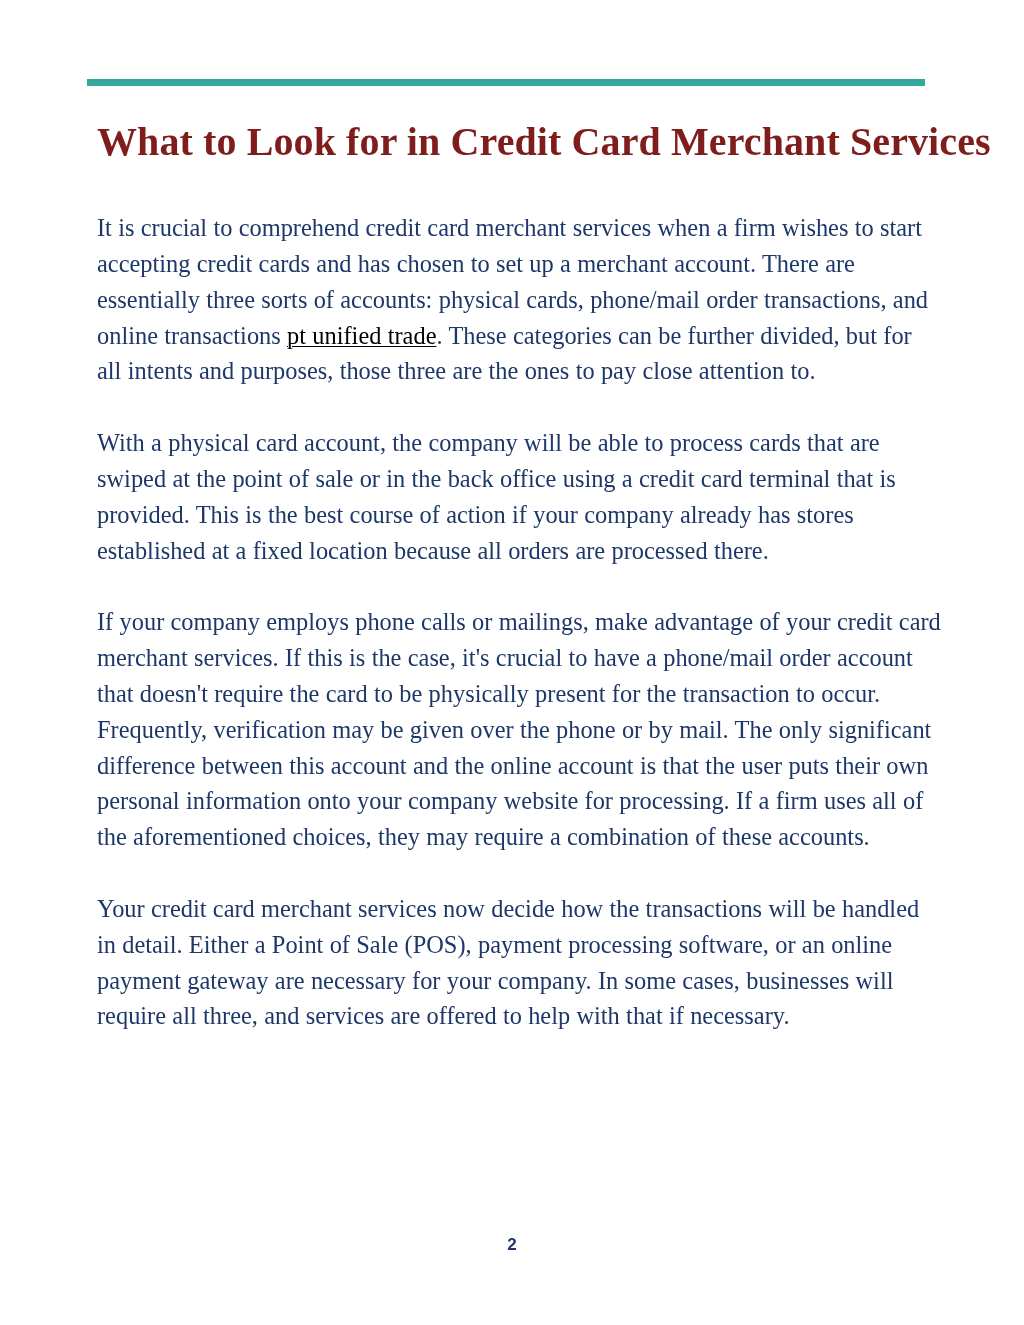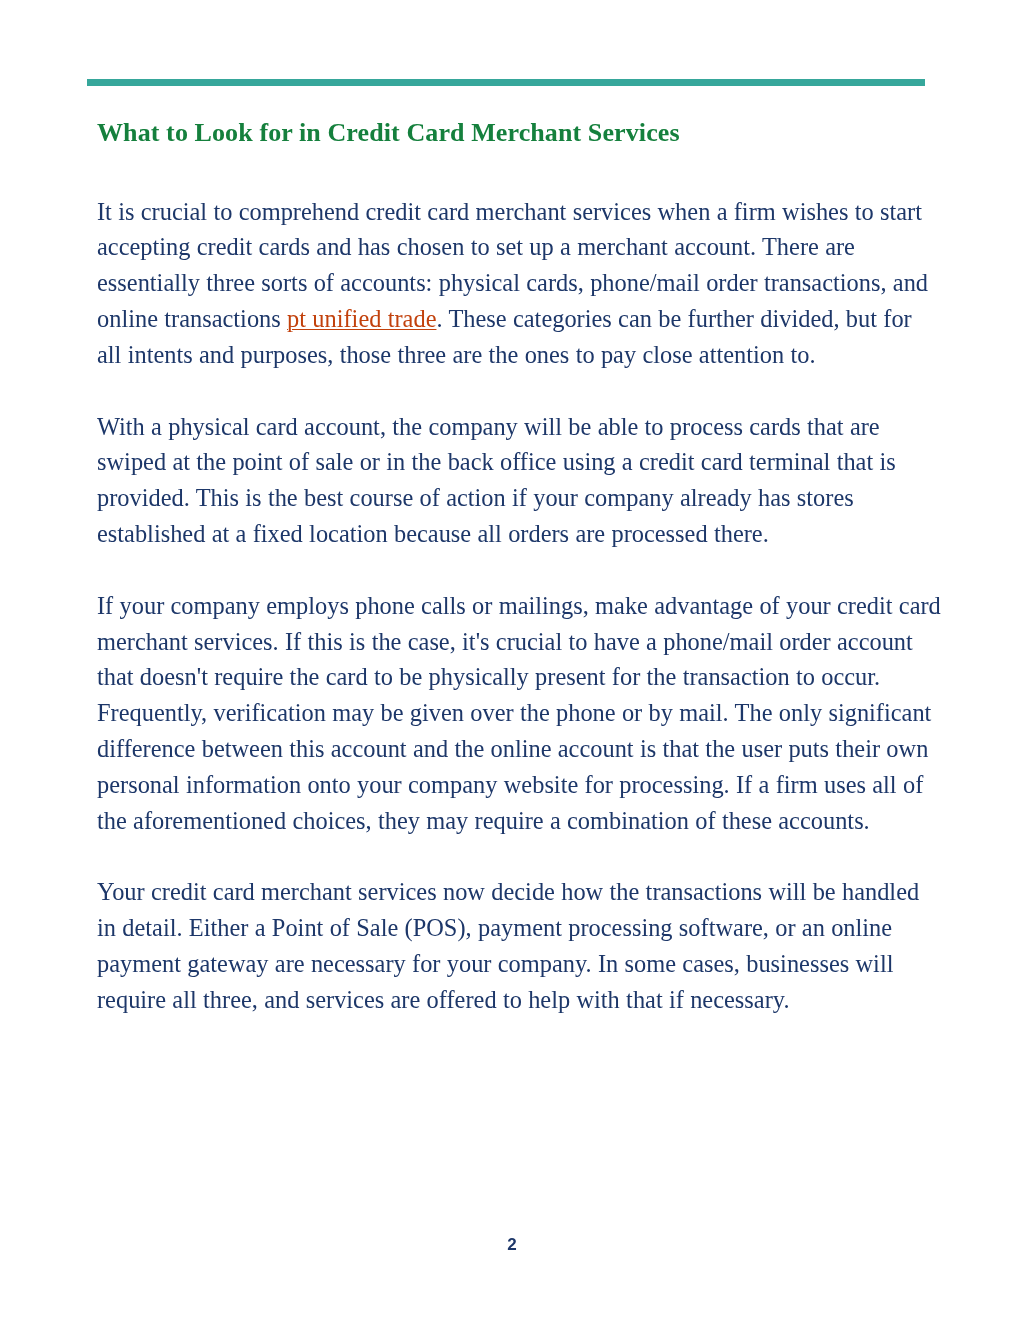--- a/index.html
+++ b/index.html
@@ -36,23 +36,23 @@
   
   .content {
     position: absolute;
     left: 97px;
     top: 118px;
     width: 845px;
   }
 
   .doc-title {
     font-family: "Liberation Serif", "DejaVu Serif", serif;
-    font-size: 26px;
+    font-size: 40px;
     font-weight: bold;
-    color: #15803d;
+    color: #7f1d1d;
     letter-spacing: 0.1px;
     line-height: 1.18;
     margin: 0 0 0 0;
     white-space: nowrap;
   }
 
   .body-copy {
     margin-top: 45px;
   }
 
@@ -64,21 +64,21 @@
     margin: 0 0 36px 0;
     text-align: left;
     word-spacing: 0.2px;
   }
 
   p.para:last-child {
     margin-bottom: 10px;
   }
 
   a.inline-link {
-    color: #c2410c;
+    color: #000000;
     text-decoration: underline;
     text-underline-offset: 2px;
     text-decoration-thickness: 1px;
   }
 
   
   .page-number {
     position: absolute;
     left: 0;
     right: 0;

